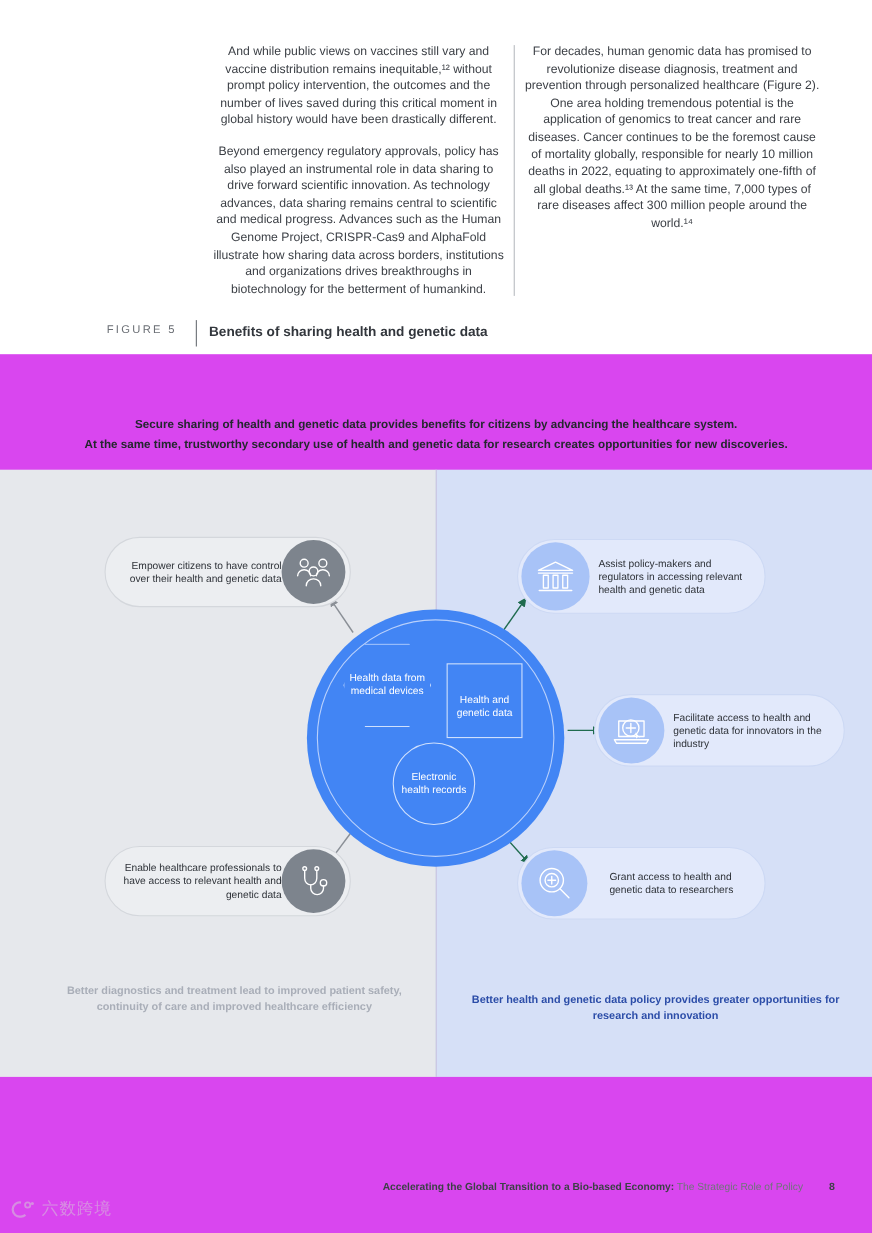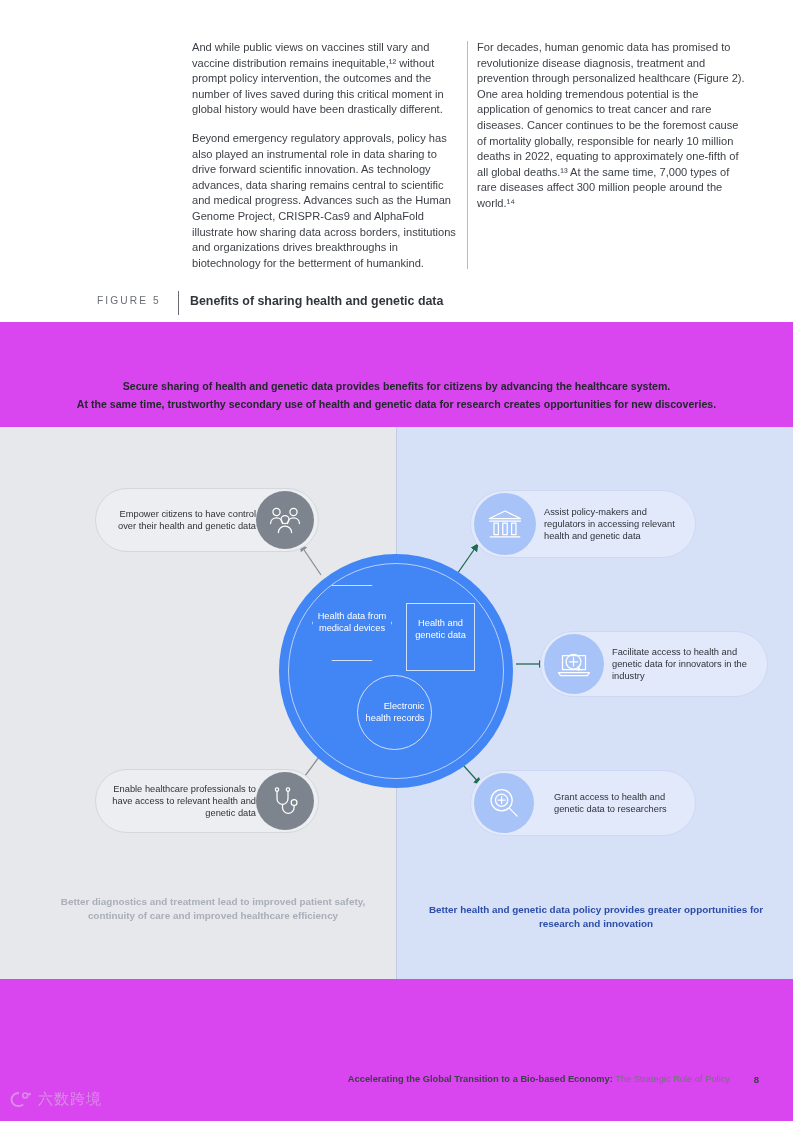--- a/index.html
+++ b/index.html
@@ -7,21 +7,21 @@
     width: 793px; height: 1121px;
     background: #ffffff;
     font-family: "Liberation Sans", sans-serif;
     overflow: hidden;
   }
   #page { position: relative; width: 793px; height: 1121px; background:#fff; }
 
   
   .text-region { position:absolute; left:0; top:0; width:793px; height:322px; background:#fff; }
   .col { position:absolute; top:40px; font-size:11.1px; line-height:15.6px; color:#3b3f45; }
-  .col p { margin-bottom:13px; text-align:left; }
+  .col p { margin-bottom:13px; text-align:center; }
   .col-left  { left:192px; width:268px; }
   .col-right { left:477px; width:268px; }
   .col-divider { position:absolute; left:467px; top:41px; width:1px; height:228px; background:#b9bcc1; }
 
   
   .fig-caption { position:absolute; left:0; top:291px; width:793px; height:26px; }
   .fig-label {
     position:absolute; left:97px; top:4px;
     font-size:10.2px; letter-spacing:2.1px; color:#6a6e74; font-weight:400;
   }
@@ -53,21 +53,21 @@
   .hex {
     position:absolute; left:33px; top:31px; width:80px; height:76px;
     border:1.2px solid #cfe0fd;
     clip-path: polygon(25% 0%, 75% 0%, 100% 50%, 75% 100%, 25% 100%, 0% 50%);
   }
   .hex-inner {
     position:absolute; left:33px; top:31px; width:80px; height:76px;
     display:flex; align-items:center; justify-content:center;
   }
   .sq { position:absolute; left:127px; top:49px; width:69px; height:68px; border:1.2px solid #cfe0fd; }
-  .sq-inner { position:absolute; left:127px; top:42px; width:69px; height:68px;
+  .sq-inner { position:absolute; left:127px; top:55px; width:69px; height:68px;
               display:flex; align-items:center; justify-content:center; }
   .ci { position:absolute; left:78px; top:121px; width:75px; height:75px; border-radius:50%; border:1.2px solid #cfe0fd; }
   .ci-inner { position:absolute; left:78px; top:121px; width:75px; height:75px;
               display:flex; align-items:center; justify-content:center; }
 
   
   .pill { position:absolute; border-radius:40px; display:flex; align-items:center; }
   .pill-left  { background:#eceef1; border:1px solid #d4d7dc; flex-direction:row; }
   .pill-right { background:#e2e9fb; border:1px solid #cdd9f4; flex-direction:row; }
   .pill-text { font-size:9.3px; line-height:12.2px; color:#2e3238; }
@@ -160,21 +160,21 @@
         <span class="hub-shape-label" style="position:static;width:74px;">Health data from medical devices</span>
       </div>
 
       <div class="sq"></div>
       <div class="sq-inner">
         <span class="hub-shape-label" style="position:static;width:62px;">Health and genetic data</span>
       </div>
 
       <div class="ci"></div>
       <div class="ci-inner">
-        <span class="hub-shape-label" style="position:static;width:60px;text-align:right;">Electronic health records</span>
+        <span class="hub-shape-label" style="position:static;width:60px;">Electronic health records</span>
       </div>
     </div>
 
     <div class="pill pill-left" style="left:95px; top:166px; width:224px; height:64px; padding-right:3px;">
       <div class="pill-text" style="width:160px; padding-left:6px;">Empower citizens to have control over their health and genetic data</div>
       <div class="badge badge-grey" style="width:58px;height:58px;">
         <svg width="34" height="30" viewBox="0 0 34 30" fill="none" stroke="#ffffff" stroke-width="1.25" stroke-linecap="round" stroke-linejoin="round">
           <circle cx="8.5" cy="7" r="3.6"></circle>
           <path d="M2.6 18.5c0-3.3 2.6-5.6 5.9-5.6s5.9 2.3 5.9 5.6"></path>
           <circle cx="25.5" cy="7" r="3.6"></circle>

